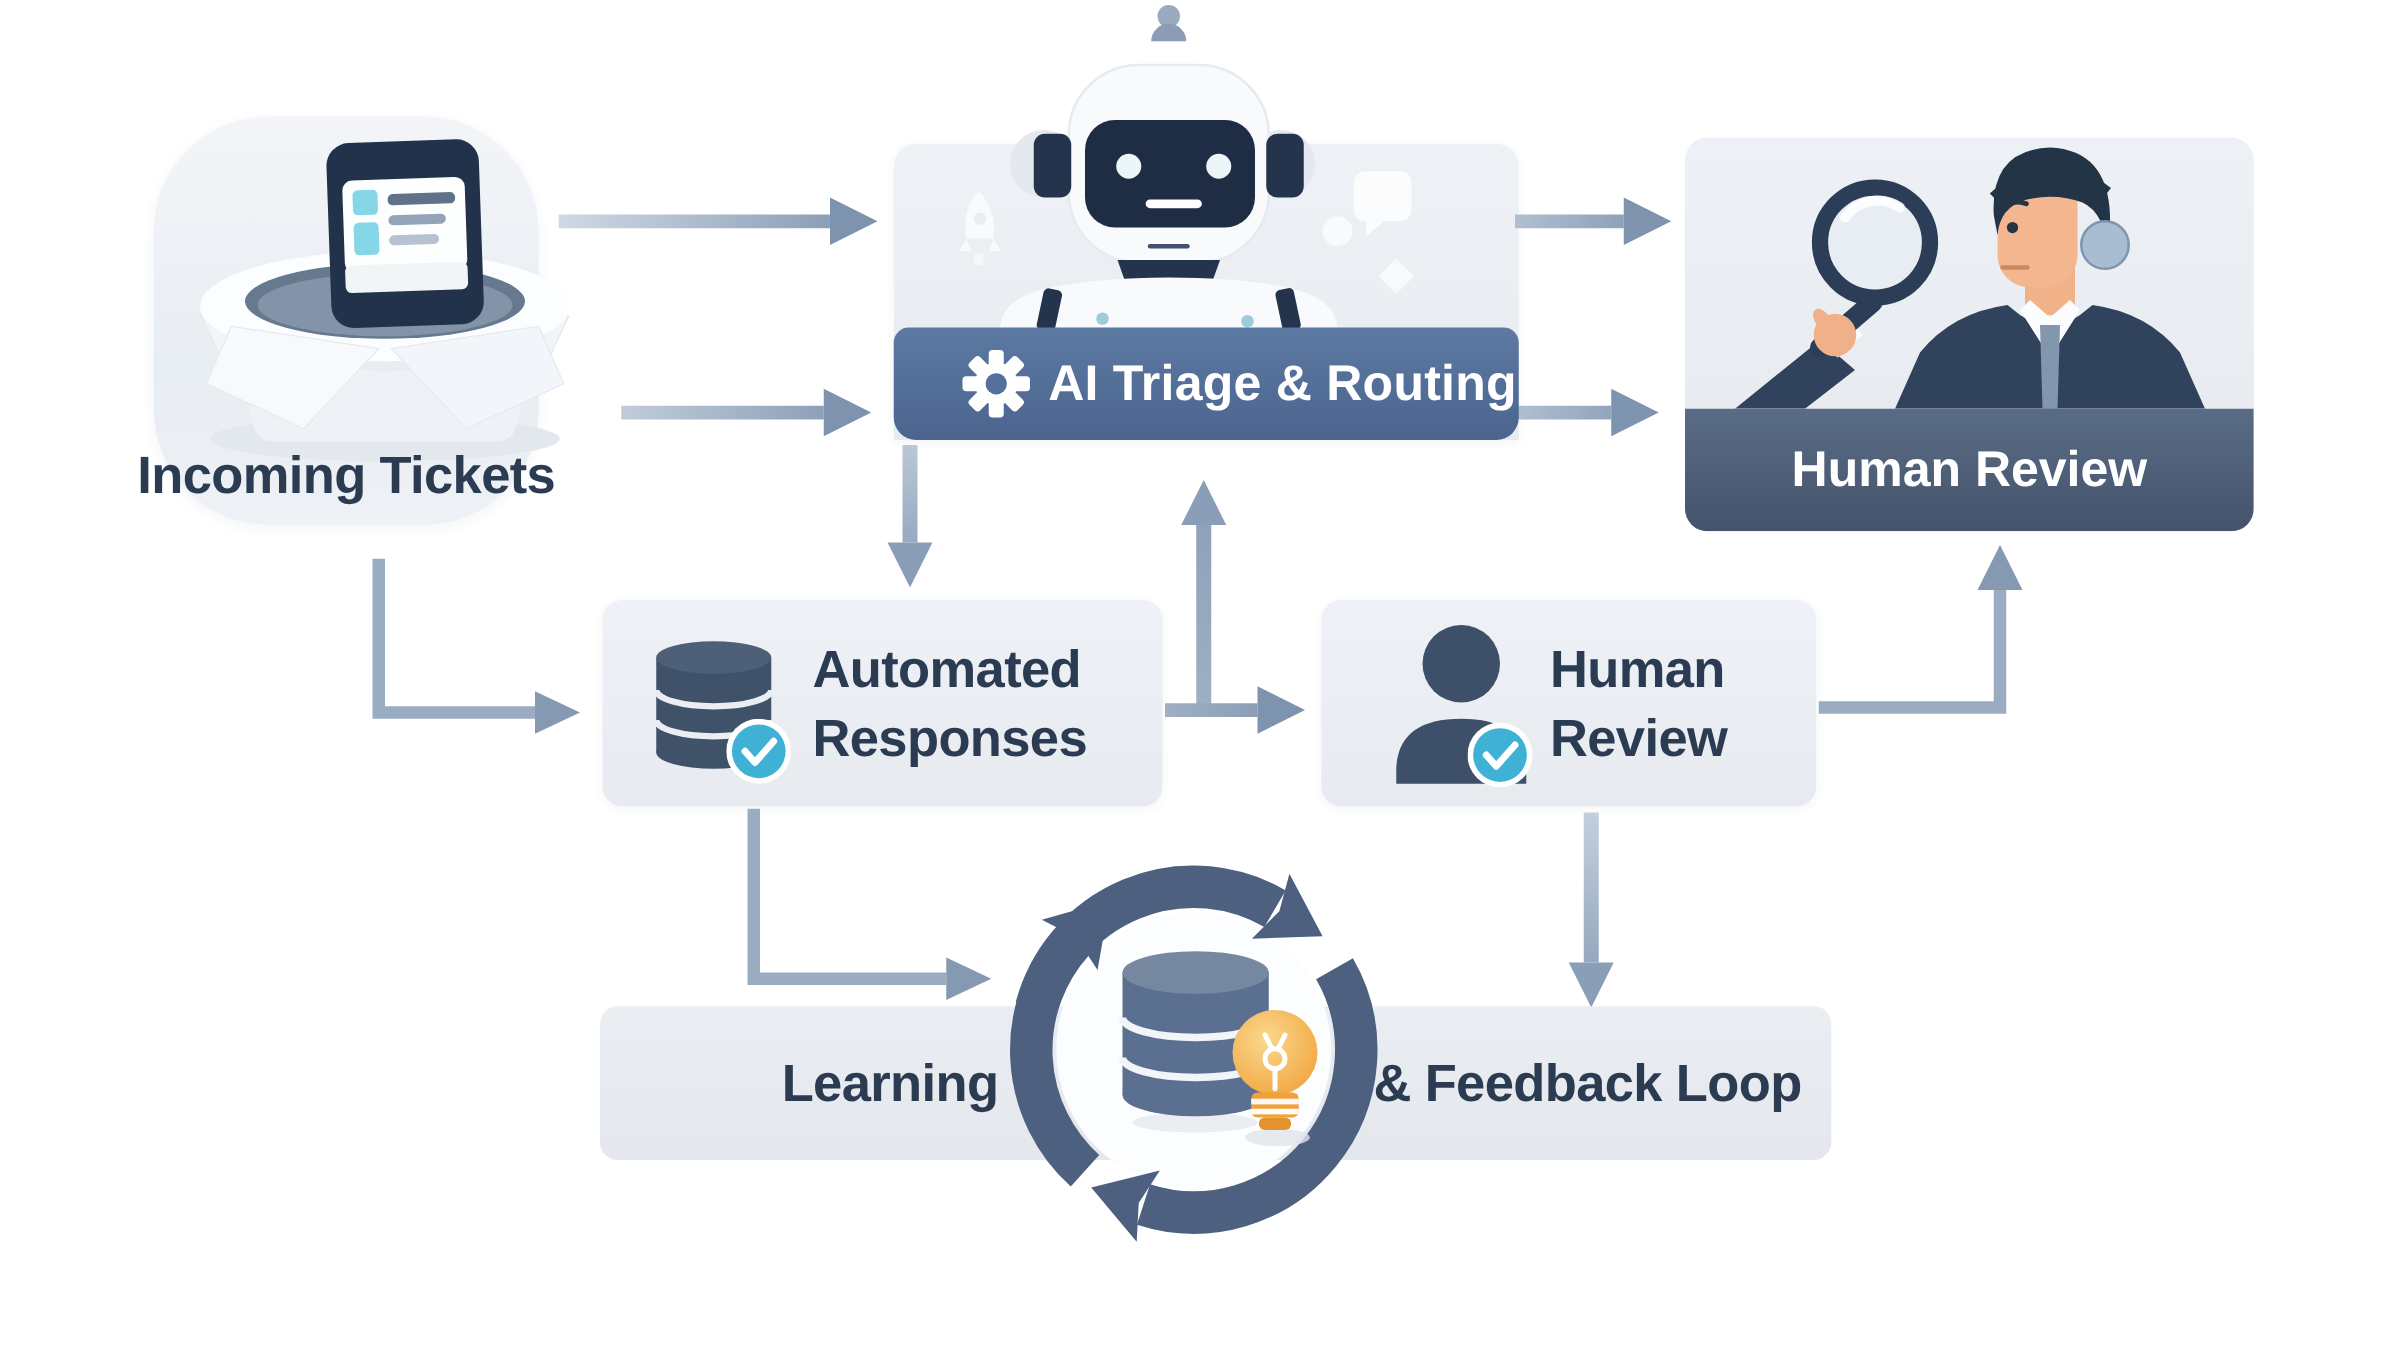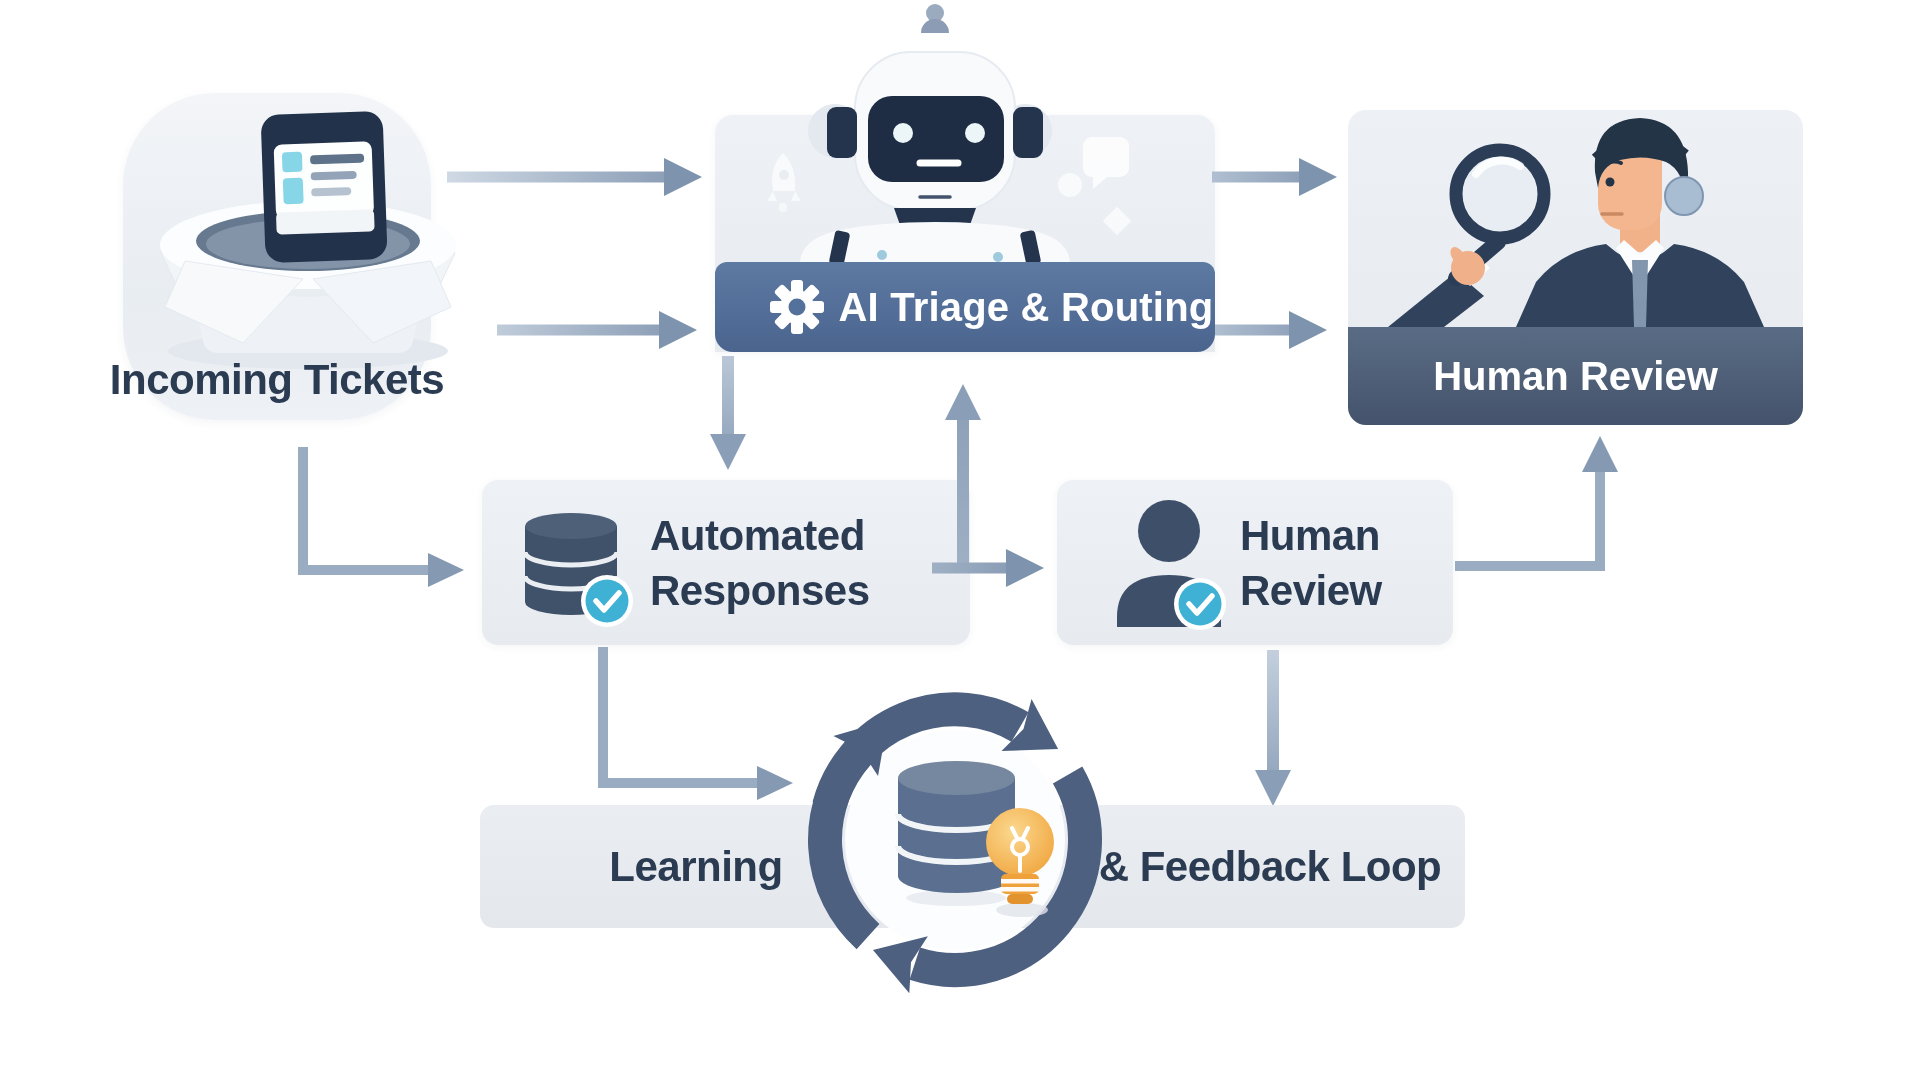--- a/index.html
+++ b/index.html
@@ -241,21 +241,21 @@
         <ellipse cx="110" cy="146" rx="6" ry="10" fill="#f0b08a" transform="rotate(-35 110 146)"></ellipse>
         <circle cx="152" cy="84" r="44" fill="#e6edf3" fill-opacity="0.92" stroke="#2c3e57" stroke-width="13"></circle>
         <path d="M128,64 A32,32 0 0 1 172,56" stroke="#ffffff" stroke-width="8" stroke-linecap="round" opacity="0.85" fill="none"></path>
       </g>
     </svg>
     <div id="hr-top-banner">
       <span>Human Review</span>
     </div>
   </div>
 
-  <div class="card midbox z1" style="left:482px;top:480px;padding-left:40px;">
+  <div class="card midbox z1" style="left:482px;top:480px;">
     <svg width="102" height="104" viewBox="0 0 102 104" style="position:absolute;left:38px;top:32px;">
       <ellipse cx="51" cy="90" rx="46" ry="13" fill="#3f5269"></ellipse>
       <rect x="5" y="14" width="92" height="76" fill="#3f5269"></rect>
       <path d="M5,40 A46,13 0 0 0 97,40" stroke="#eaedf1" stroke-width="5" fill="none"></path>
       <path d="M5,64 A46,13 0 0 0 97,64" stroke="#eaedf1" stroke-width="5" fill="none"></path>
       <ellipse cx="51" cy="14" rx="46" ry="13" fill="#4d6078"></ellipse>
     </svg>
     <svg width="52" height="52" viewBox="0 0 52 52" style="position:absolute;left:99px;top:95px;">
       <circle cx="26" cy="26" r="26" fill="#ffffff"></circle>
       <circle cx="26" cy="26" r="21.5" fill="#3fb1d5"></circle>
@@ -271,21 +271,21 @@
     </svg>
     <svg width="52" height="52" viewBox="0 0 52 52" style="position:absolute;left:117px;top:98px;">
       <circle cx="26" cy="26" r="26" fill="#ffffff"></circle>
       <circle cx="26" cy="26" r="21.5" fill="#3fb1d5"></circle>
       <path d="M15,26 l8,9 l15,-17" stroke="#ffffff" stroke-width="5.5" stroke-linecap="round" stroke-linejoin="round" fill="none"></path>
     </svg>
     <div class="txt" style="left:183px;width:170px;">Human Review</div>
   </div>
 
   <div class="abs" id="feedback-bar">
-    <span class="bar-label" style="left:216px;">Learning</span>
+    <span class="bar-label" style="left:232px;">Learning</span>
     <span class="bar-label" style="left:790px;">&amp; Feedback Loop</span>
   </div>
 
   <svg class="abs z5" width="350" height="350" viewBox="0 0 350 350" style="left:780px;top:670px;pointer-events:none;">
     <circle cx="175" cy="170" r="110" fill="#fcfdff"></circle>
     <g stroke="#4e6080" stroke-width="34" fill="none">
       <path d="M49,136 A130,130 0 0 1 240,57"></path>
       <path d="M287.6,105 A130,130 0 0 1 134.8,293.6"></path>
       <path d="M88,266.6 A130,130 0 0 1 78.4,83"></path>
     </g>

